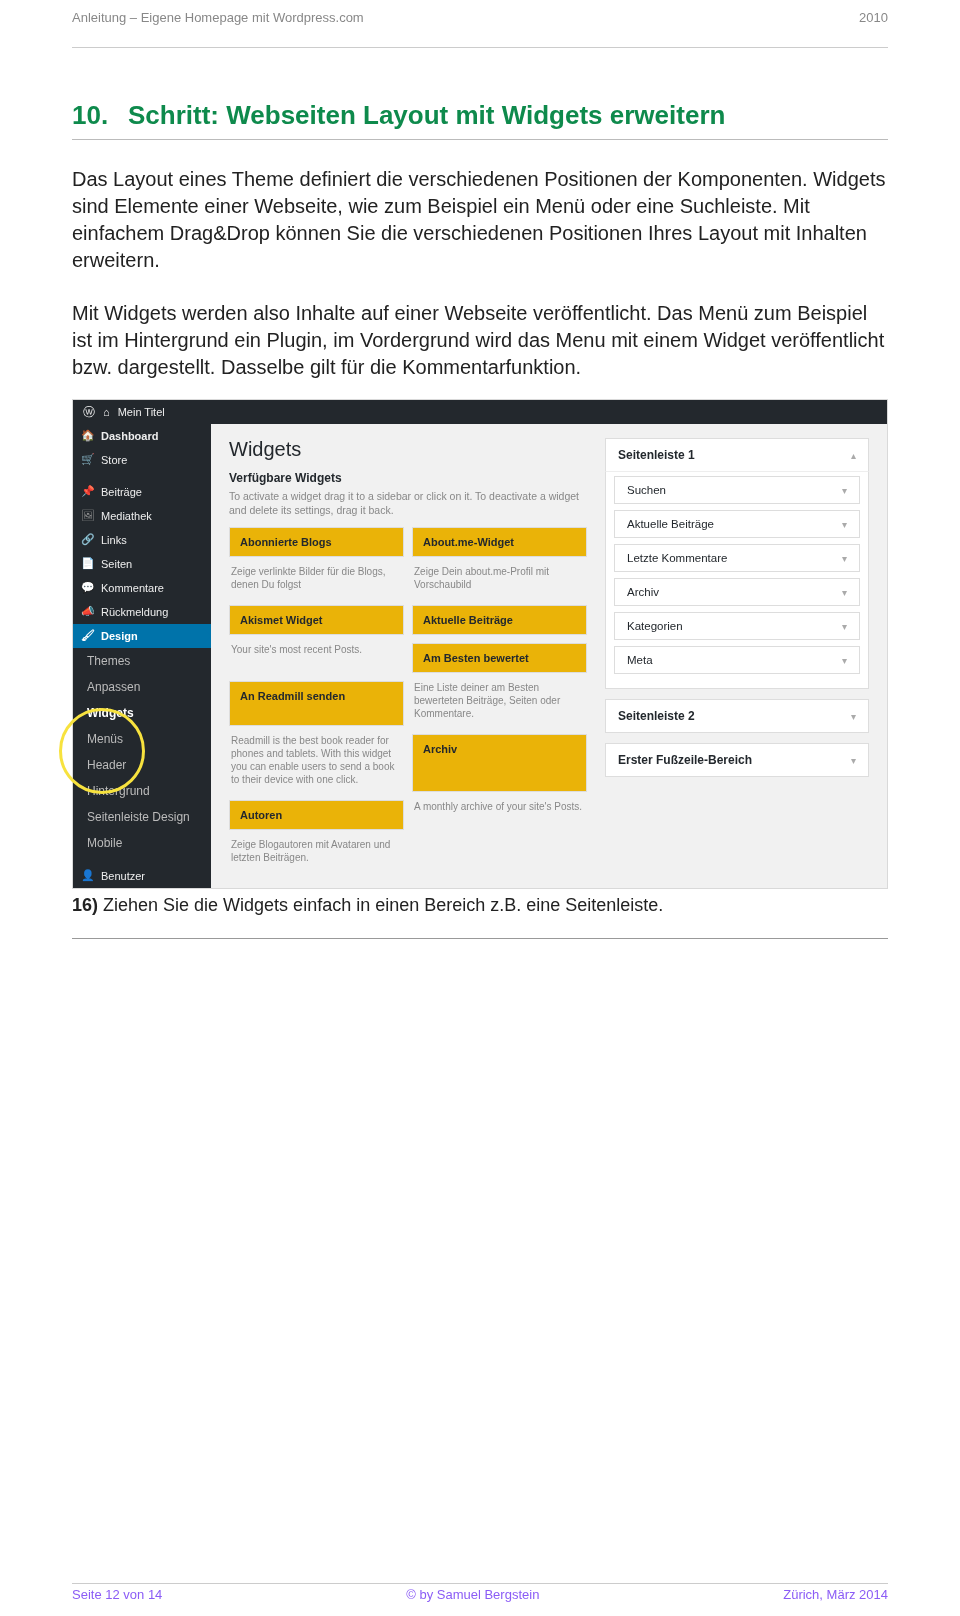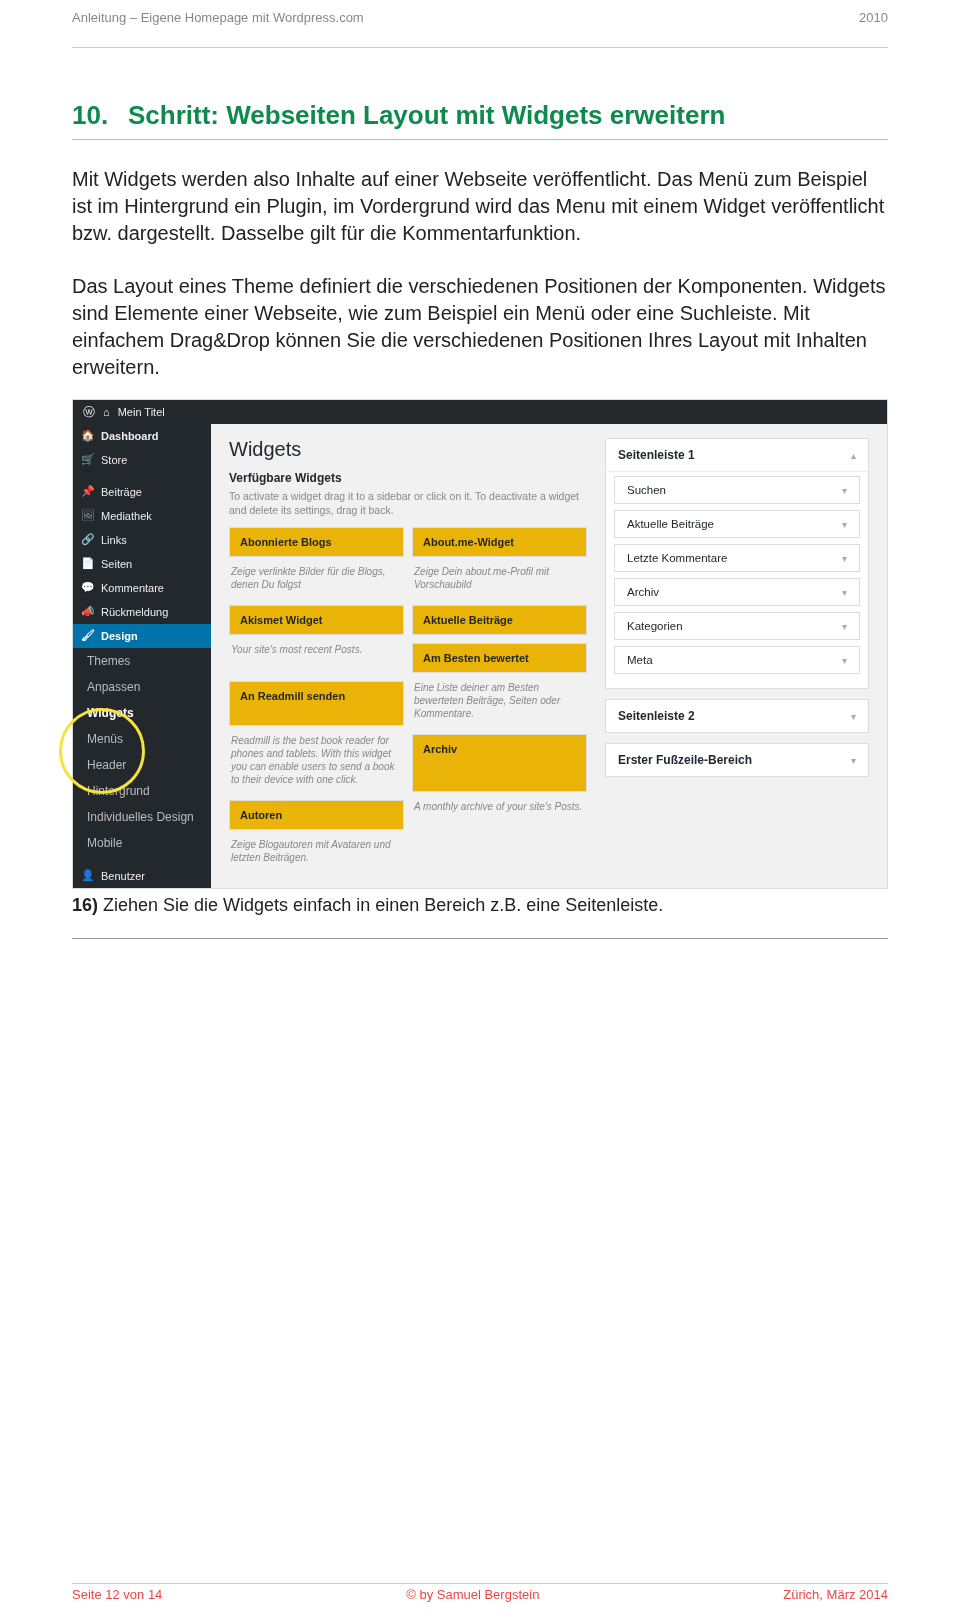--- a/index.html
+++ b/index.html
@@ -143,21 +143,20 @@
     font-weight: bold;
     color: #23282d;
     cursor: move;
   }
   .w-desc {
     width: calc(50% - 4px);
     font-size: 10px;
     color: #888;
     padding: 0 2px 6px 2px;
     line-height: 1.3;
-    font-style: italic;
   }
   .panel {
     background: #fff;
     border: 1px solid #ddd;
     padding: 9px 12px;
     font-size: 12px;
     font-weight: bold;
     color: #23282d;
     display: flex;
     justify-content: space-between;
@@ -195,40 +194,40 @@
   .caption-row .b { font-weight: bold; }
 
   .page-footer {
     position: absolute;
     bottom: 14px;
     left: 72px;
     right: 72px;
     display: flex;
     justify-content: space-between;
     font-size: 13px;
-    color: #ef4444;
+    color: #8b5cf6;
     border-top: 1px solid #ccc;
     padding-top: 3px;
   }
 </style>
 </head>
 <body>
 
 <div class="page">
   <div class="page-header">
     <span>Anleitung – Eigene Homepage mit Wordpress.com</span>
     <span>2010</span>
   </div>
 
   <h1 class="section-title">
     <span class="num">10.</span><span>Schritt: Webseiten Layout mit Widgets erweitern</span>
   </h1>
 
+  <p class="para">Das Layout eines Theme definiert die verschiedenen Positionen der Komponenten. Widgets sind Elemente einer Webseite, wie zum Beispiel ein Menü oder eine Suchleiste. Mit einfachem Drag&amp;Drop können Sie die verschiedenen Positionen Ihres Layout mit Inhalten erweitern.</p>
   <p class="para">Mit Widgets werden also Inhalte auf einer Webseite veröffentlicht. Das Menü zum Beispiel ist im Hintergrund ein Plugin, im Vordergrund wird das Menu mit einem Widget veröffentlicht bzw. dargestellt. Dasselbe gilt für die Kommentarfunktion.</p>
-  <p class="para">Das Layout eines Theme definiert die verschiedenen Positionen der Komponenten. Widgets sind Elemente einer Webseite, wie zum Beispiel ein Menü oder eine Suchleiste. Mit einfachem Drag&amp;Drop können Sie die verschiedenen Positionen Ihres Layout mit Inhalten erweitern.</p>
 
   <div class="wp-shot">
     <div class="wp-topbar">
       <span class="dot">ⓦ</span>
       <span>⌂</span>
       <span>Mein Titel</span>
     </div>
     <div class="wp-body">
       <div class="wp-side">
         <div class="side-item bold"><span class="side-ico">🏠</span><span>Dashboard</span></div>
@@ -240,21 +239,21 @@
         <div class="side-item"><span class="side-ico">📄</span><span>Seiten</span></div>
         <div class="side-item"><span class="side-ico">💬</span><span>Kommentare</span></div>
         <div class="side-item"><span class="side-ico">📣</span><span>Rückmeldung</span></div>
         <div class="side-item active"><span class="side-ico" style="color:#fff">🖌</span><span>Design</span></div>
         <div class="side-item small">Themes</div>
         <div class="side-item small">Anpassen</div>
         <div class="side-item small bold" style="color:#fff">Widgets</div>
         <div class="side-item small">Menüs</div>
         <div class="side-item small">Header</div>
         <div class="side-item small">Hintergrund</div>
-        <div class="side-item small">Individuelles Design</div>
+        <div class="side-item small">Seitenleiste Design</div>
         <div class="side-item small">Mobile</div>
         <div style="height:8px"></div>
         <div class="side-item"><span class="side-ico">👤</span><span>Benutzer</span></div>
         <div class="highlight-circle"></div>
       </div>
 
       <div class="wp-main">
         <div class="wp-left">
           <div class="wp-h1">Widgets</div>
           <div class="wp-sub">Verfügbare Widgets</div>

